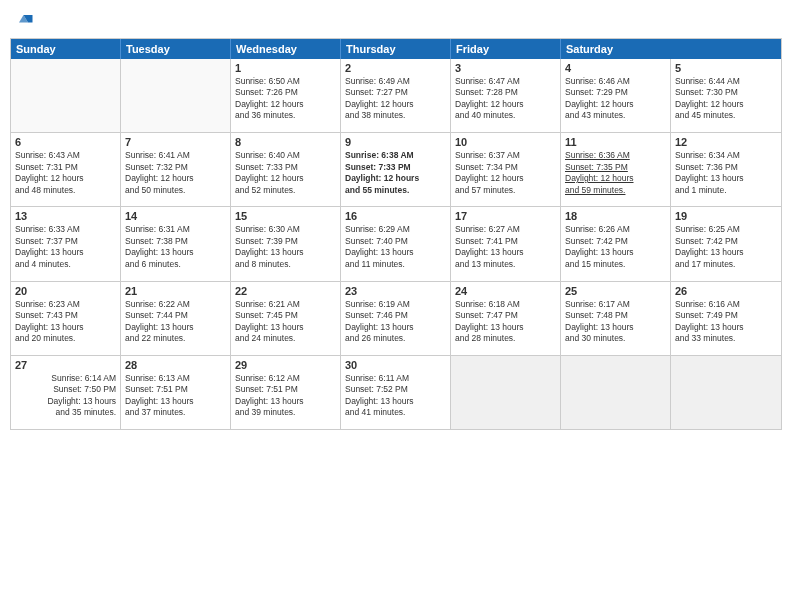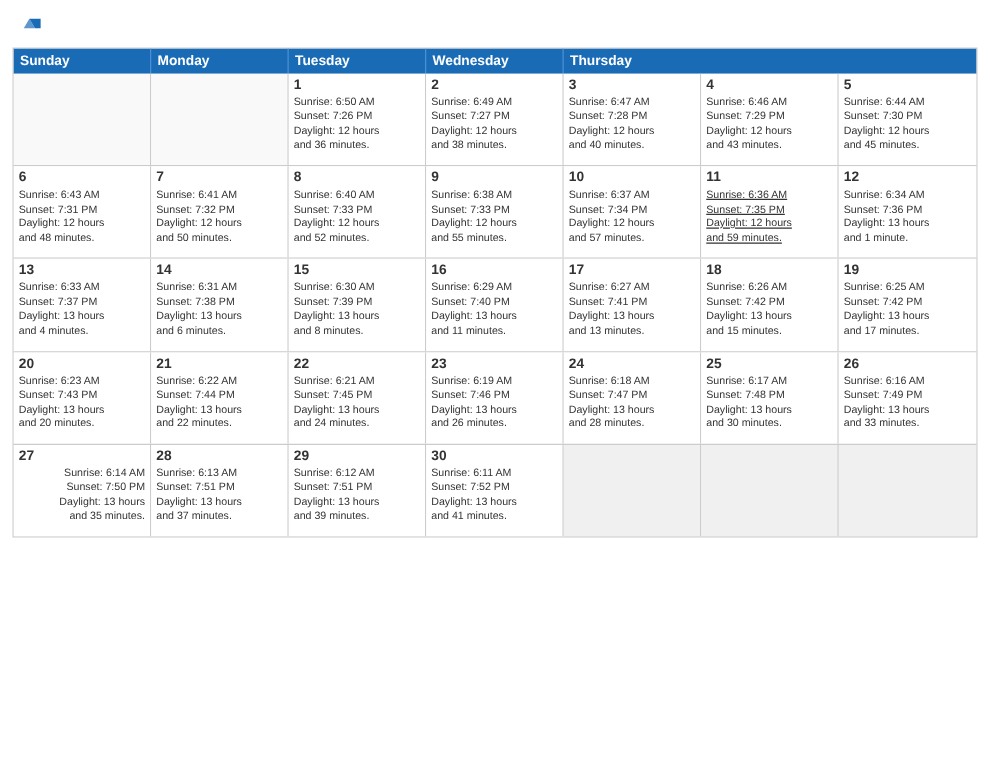--- a/index.html
+++ b/index.html
@@ -129,24 +129,25 @@
     </div>
     <div class="title-area">
       <div class="month-title"></div>
       <div class="subtitle"></div>
     </div>
   </div>
 
   <div class="calendar">
     <div class="cal-header">
     <div class="cal-header-cell">Sunday</div>
-        <div class="cal-header-cell">Monday</div>
         <div class="cal-header-cell">Tuesday</div>
         <div class="cal-header-cell">Wednesday</div>
         <div class="cal-header-cell">Thursday</div>
+        <div class="cal-header-cell">Friday</div>
+        <div class="cal-header-cell">Saturday</div>
       </div>
     <div class="cal-body">
     <div class="cal-row">
           <div class="cal-cell empty"></div>
           <div class="cal-cell empty"></div>
           <div class="cal-cell">
             <span class="day-num">1</span>
             <div class="cell-text" style="white-space: pre-line;">Sunrise: 6:50 AM
 Sunset: 7:26 PM
 Daylight: 12 hours
@@ -198,21 +199,21 @@
           </div>
           <div class="cal-cell">
             <span class="day-num">8</span>
             <div class="cell-text" style="white-space: pre-line;">Sunrise: 6:40 AM
 Sunset: 7:33 PM
 Daylight: 12 hours
 and 52 minutes.</div>
           </div>
           <div class="cal-cell">
             <span class="day-num">9</span>
-            <div class="cell-text" style="white-space: pre-line;">Sunrise: 6:38 AM
+            <div class="cell-text" style="white-space: pre-line; font-weight: bold;">Sunrise: 6:38 AM
 Sunset: 7:33 PM
 Daylight: 12 hours
 and 55 minutes.</div>
           </div>
           <div class="cal-cell">
             <span class="day-num">10</span>
             <div class="cell-text" style="white-space: pre-line;">Sunrise: 6:37 AM
 Sunset: 7:34 PM
 Daylight: 12 hours
 and 57 minutes.</div>

